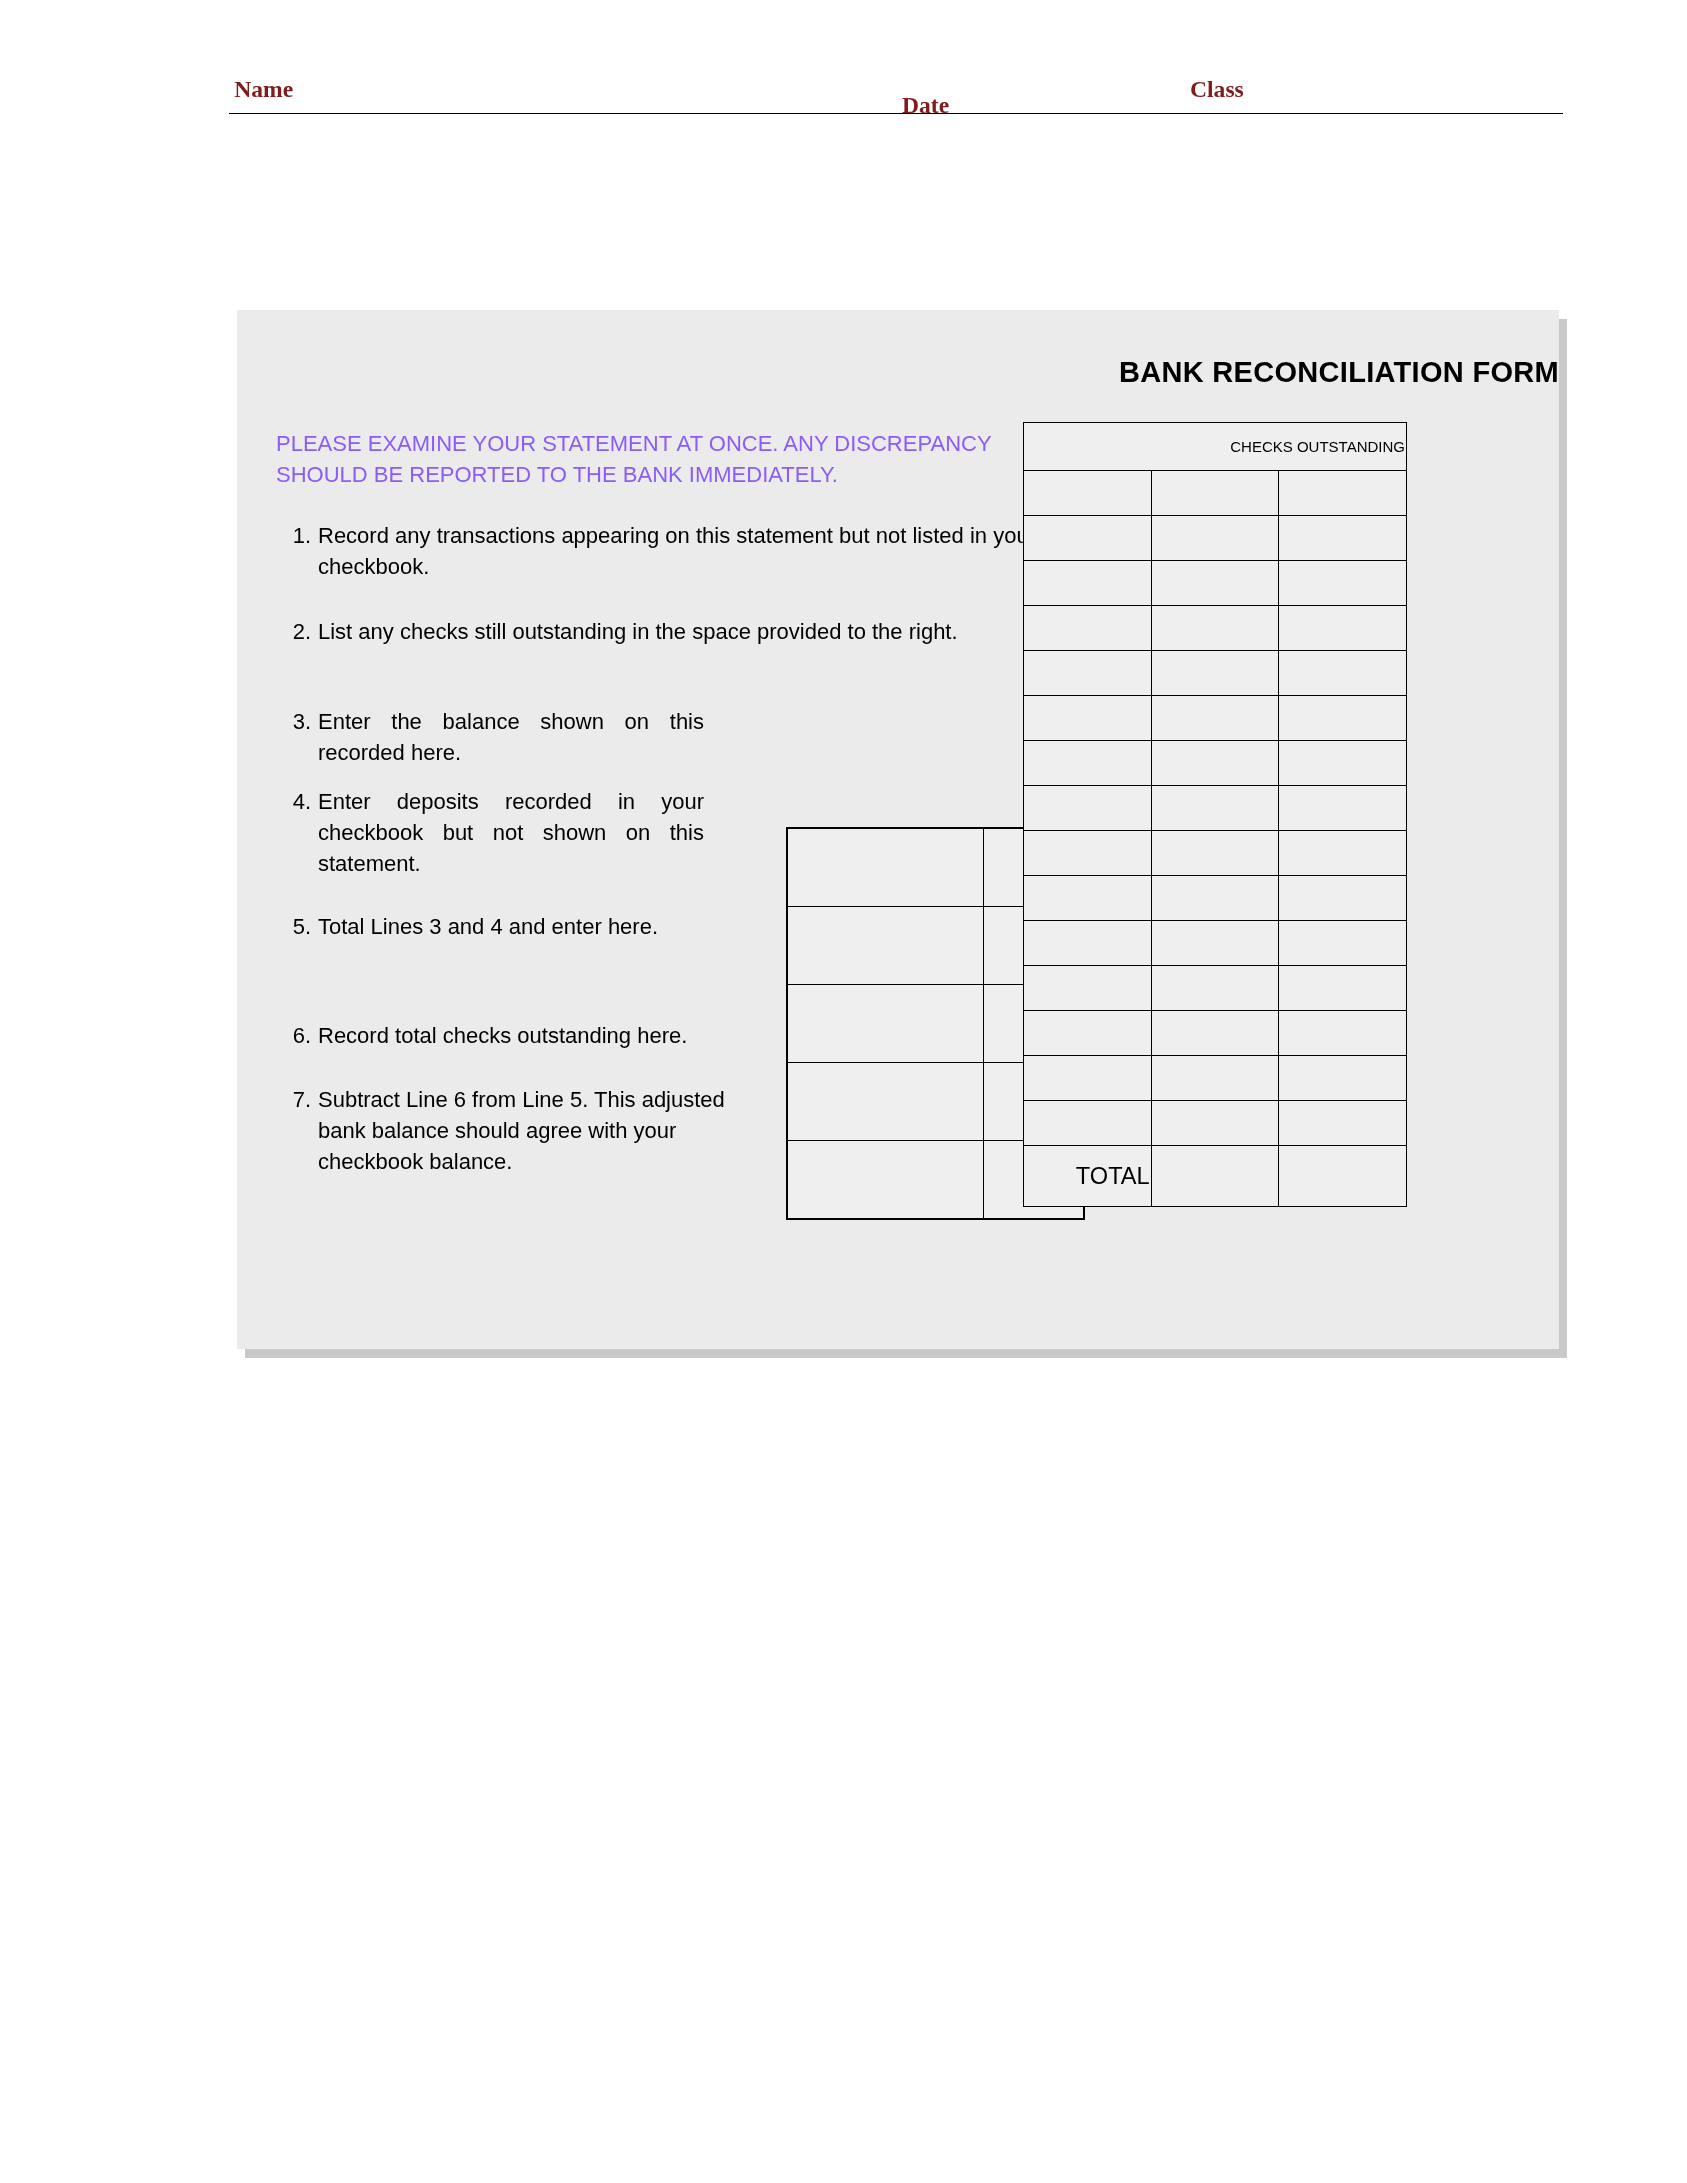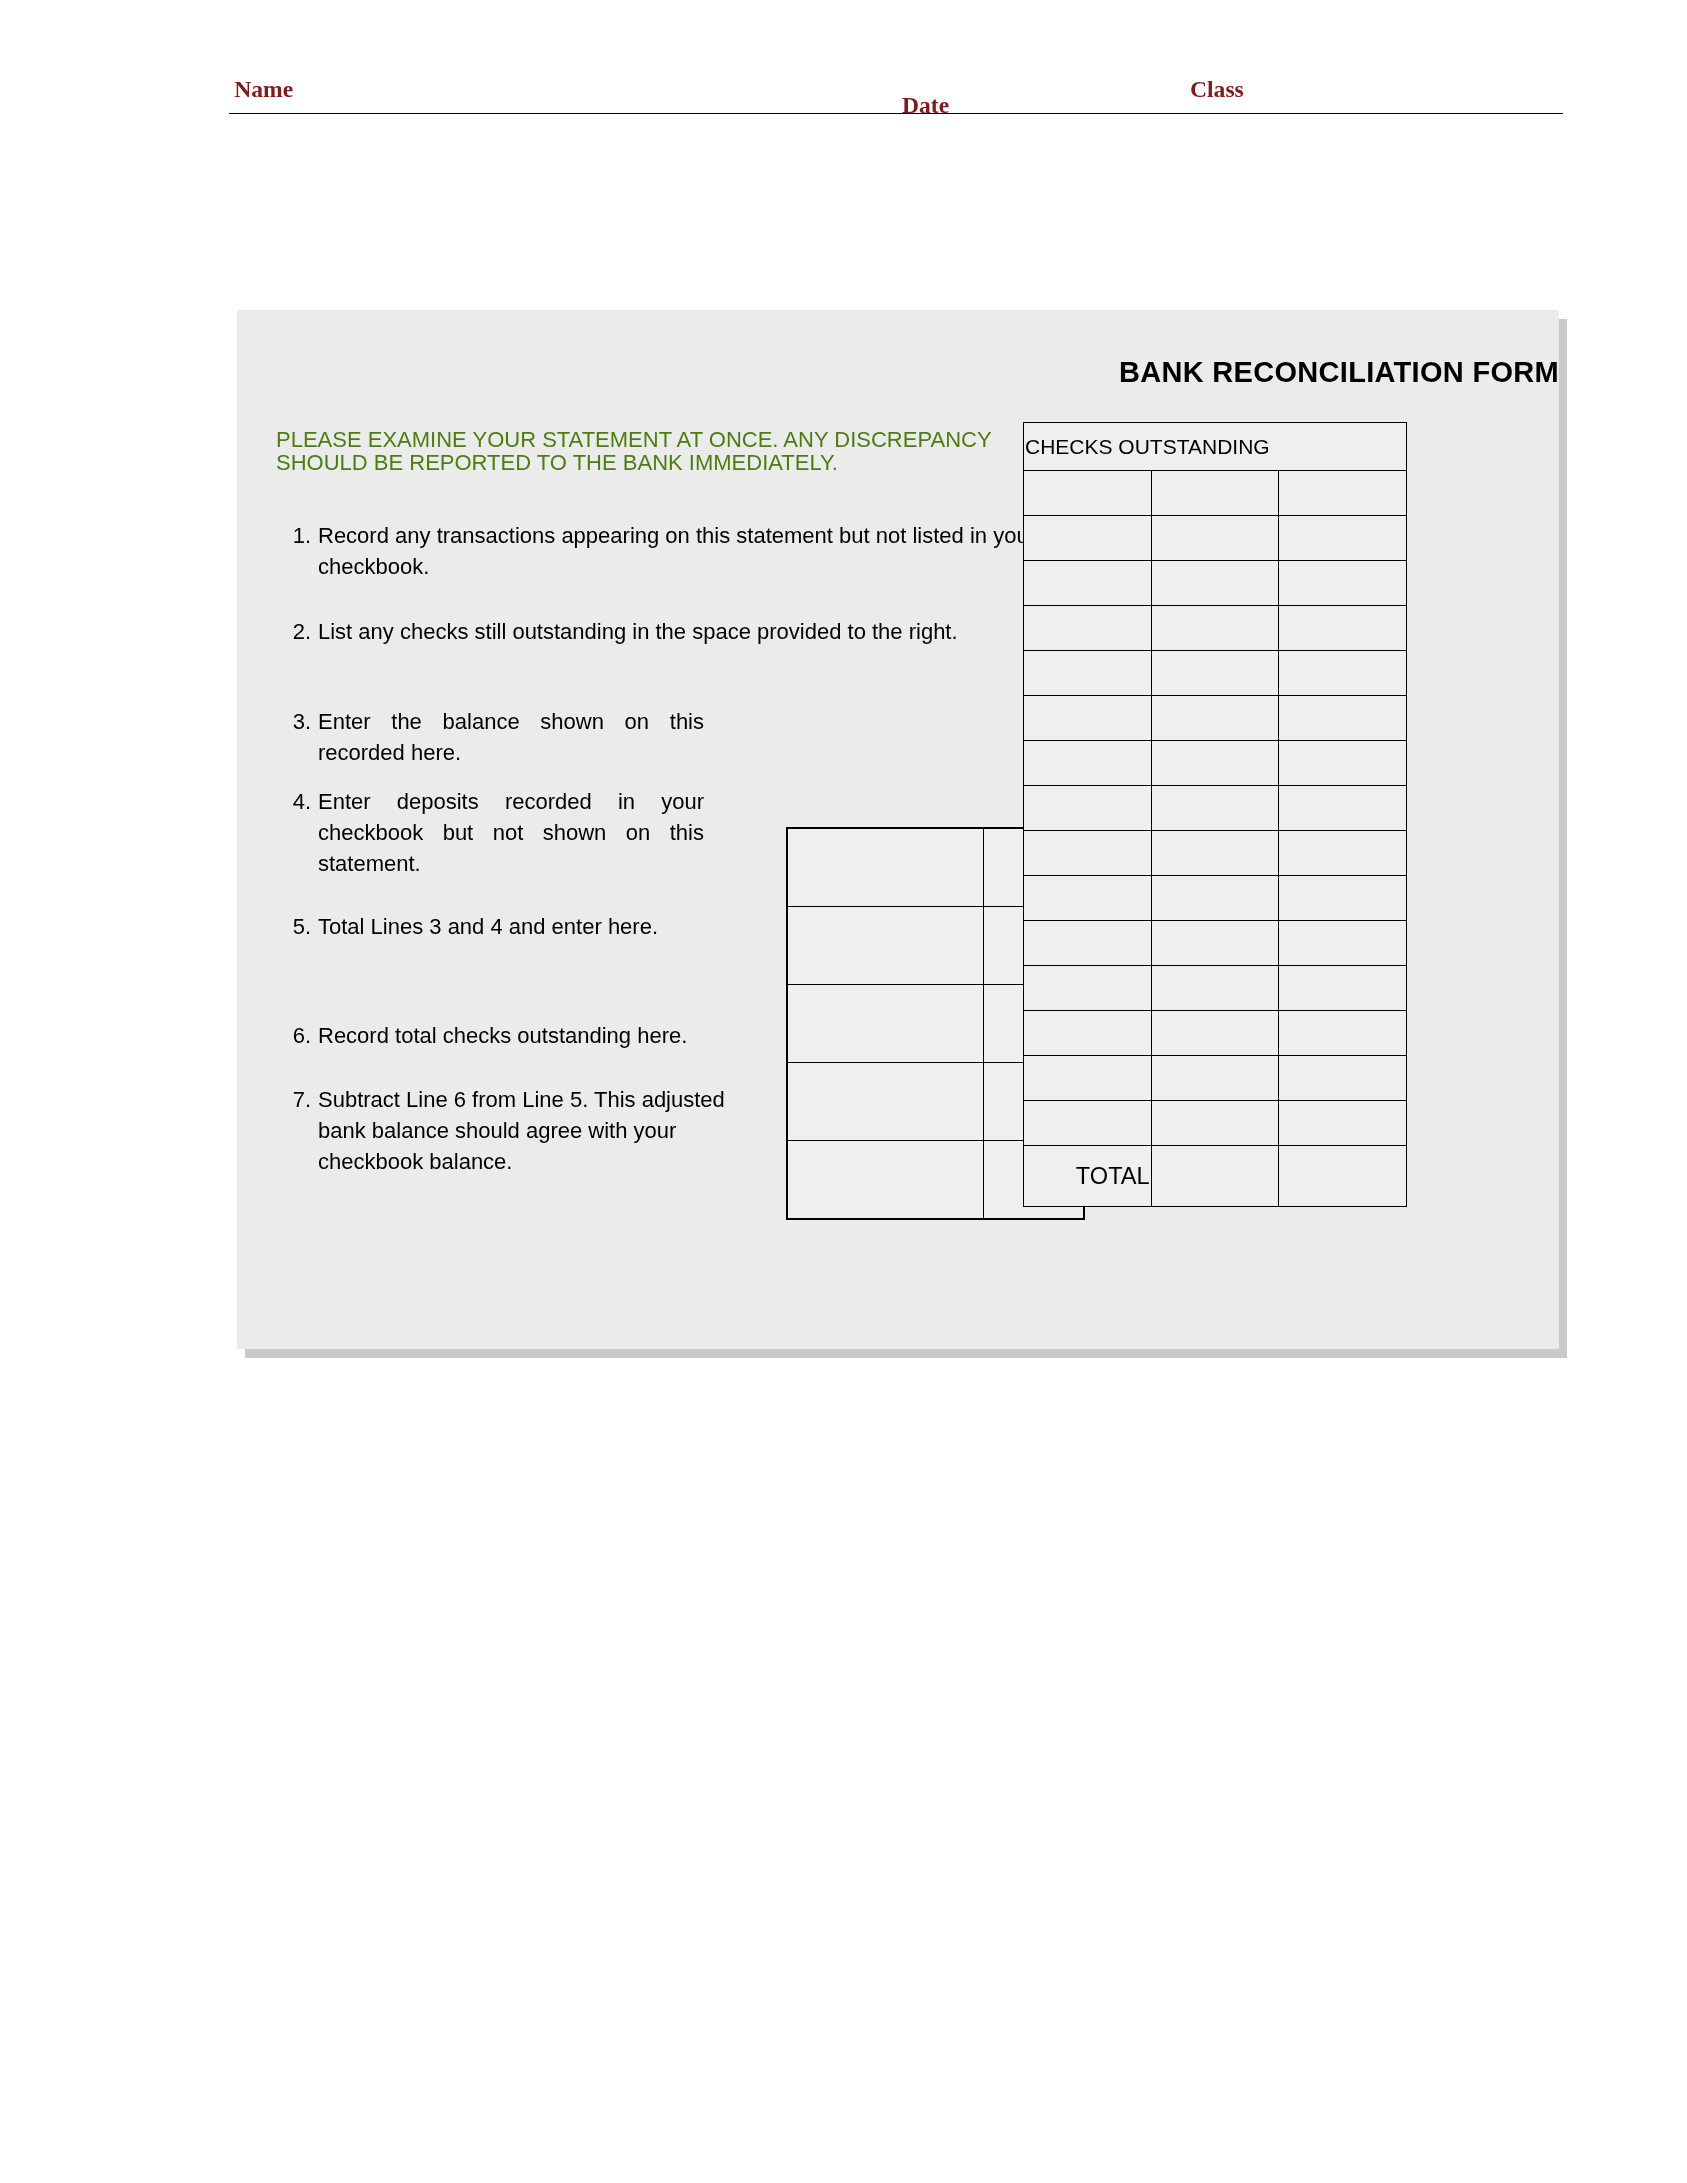--- a/index.html
+++ b/index.html
@@ -78,22 +78,22 @@
     color: #000;
   }
 
   
   .notice {
     position: absolute;
     left: 39px;
     top: 118px;
     width: 725px;
     font-size: 22px;
-    line-height: 23px;
-    color: #4d7c0f;
+    line-height: 31px;
+    color: #8b5cf6;
   }
 
   .steps {
     position: absolute;
     left: 39px;
     top: 210px;
     width: 786px;
   }
   .step {
     position: absolute;
@@ -158,22 +158,22 @@
   .checks-table th,
   .checks-table td {
     border: 1.3px solid #000;
     background: #efefef;
     font-weight: normal;
     font-size: 20px;
     color: #000;
   }
   .checks-table .head-cell {
     height: 45px;
-    text-align: left;
-    font-size: 21px;
+    text-align: right;
+    font-size: 15px;
   }
   .checks-table .sub-cell {
     height: 44px;
     text-align: center;
     font-size: 21px;
   }
   .checks-table .data-cell { height: 42px; }
   .checks-table .total-cell {
     height: 58px;
     text-align: right;

